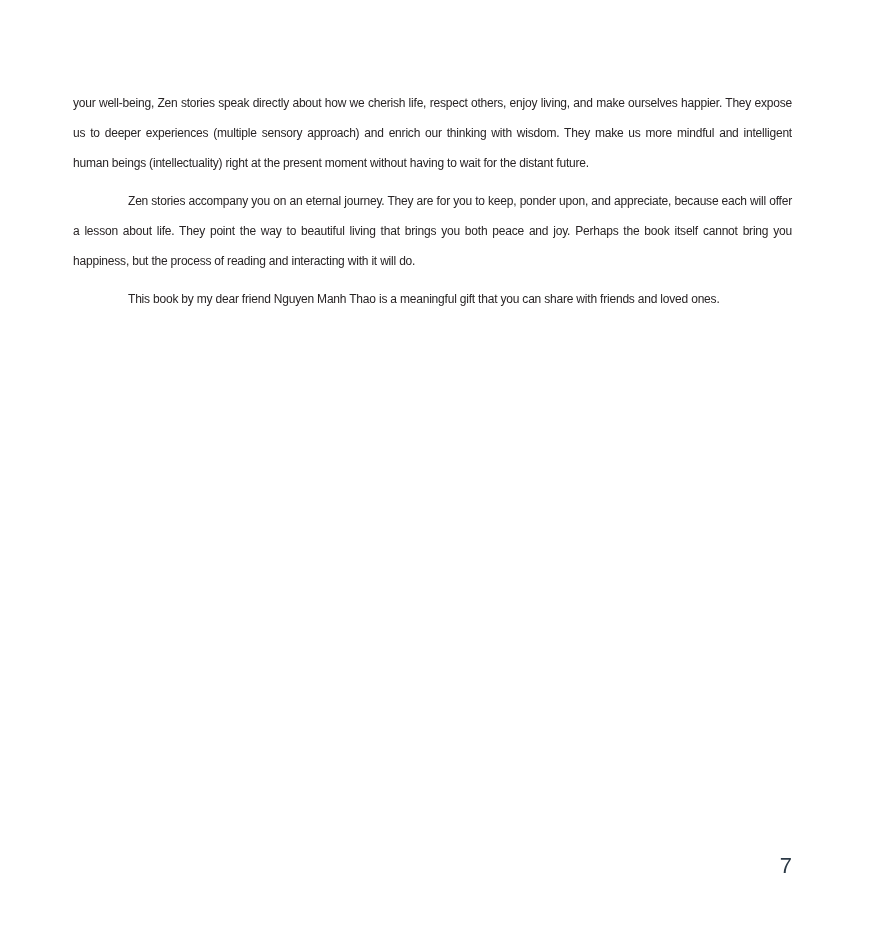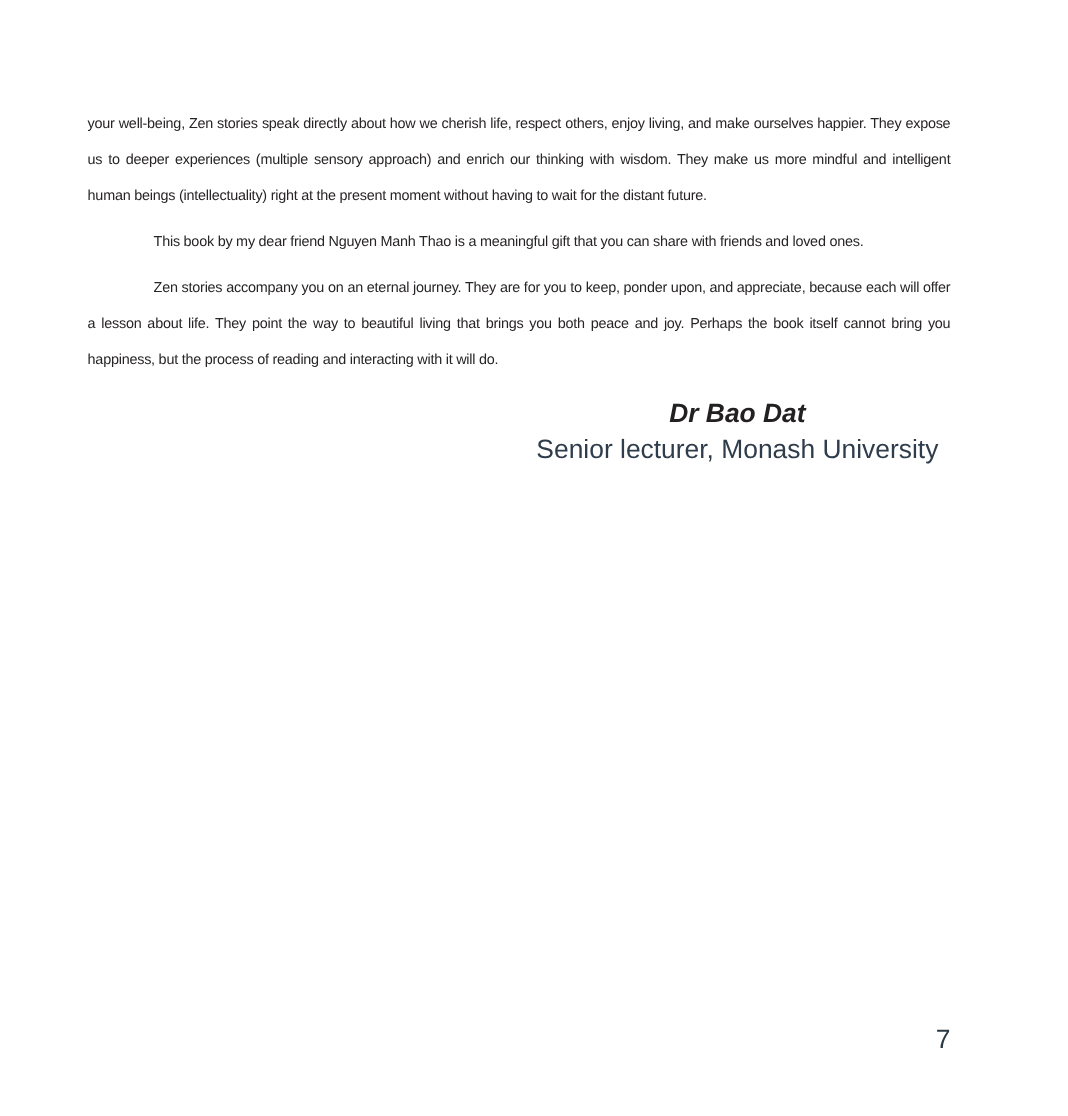--- a/index.html
+++ b/index.html
@@ -72,24 +72,18 @@
     color: var(--page-num);
   }
 </style>
 </head>
 <body>
 
 <div class="page">
   <div class="content">
     <div id="paragraphs">
         <p class="para">your well-being, Zen stories speak directly about how we cherish life, respect others, enjoy living, and make ourselves happier. They expose us to deeper experiences (multiple sensory approach) and enrich our thinking with wisdom. They make us more mindful and intelligent human beings (intellectuality) right at the present moment without having to wait for the distant future.</p>
+        <p class="para indent">Zen stories accompany you on an eternal journey. They are for you to keep, ponder upon, and appreciate, because each will offer a lesson about life. They point the way to beautiful living that brings you both peace and joy. Perhaps the book itself cannot bring you happiness, but the process of reading and interacting with it will do.</p>
         <p class="para indent">This book by my dear friend Nguyen Manh Thao is a meaningful gift that you can share with friends and loved ones.</p>
-        <p class="para indent">Zen stories accompany you on an eternal journey. They are for you to keep, ponder upon, and appreciate, because each will offer a lesson about life. They point the way to beautiful living that brings you both peace and joy. Perhaps the book itself cannot bring you happiness, but the process of reading and interacting with it will do.</p>
       </div>
-    <div class="signature">
-      <div class="sig-inner">
-        <div class="sig-name">Dr Bao Dat</div>
-        <div class="sig-title">Senior lecturer, Monash University</div>
-      </div>
-    </div>
   </div>
   <div class="page-number">7</div>
 </div>
 
 </body></html>

